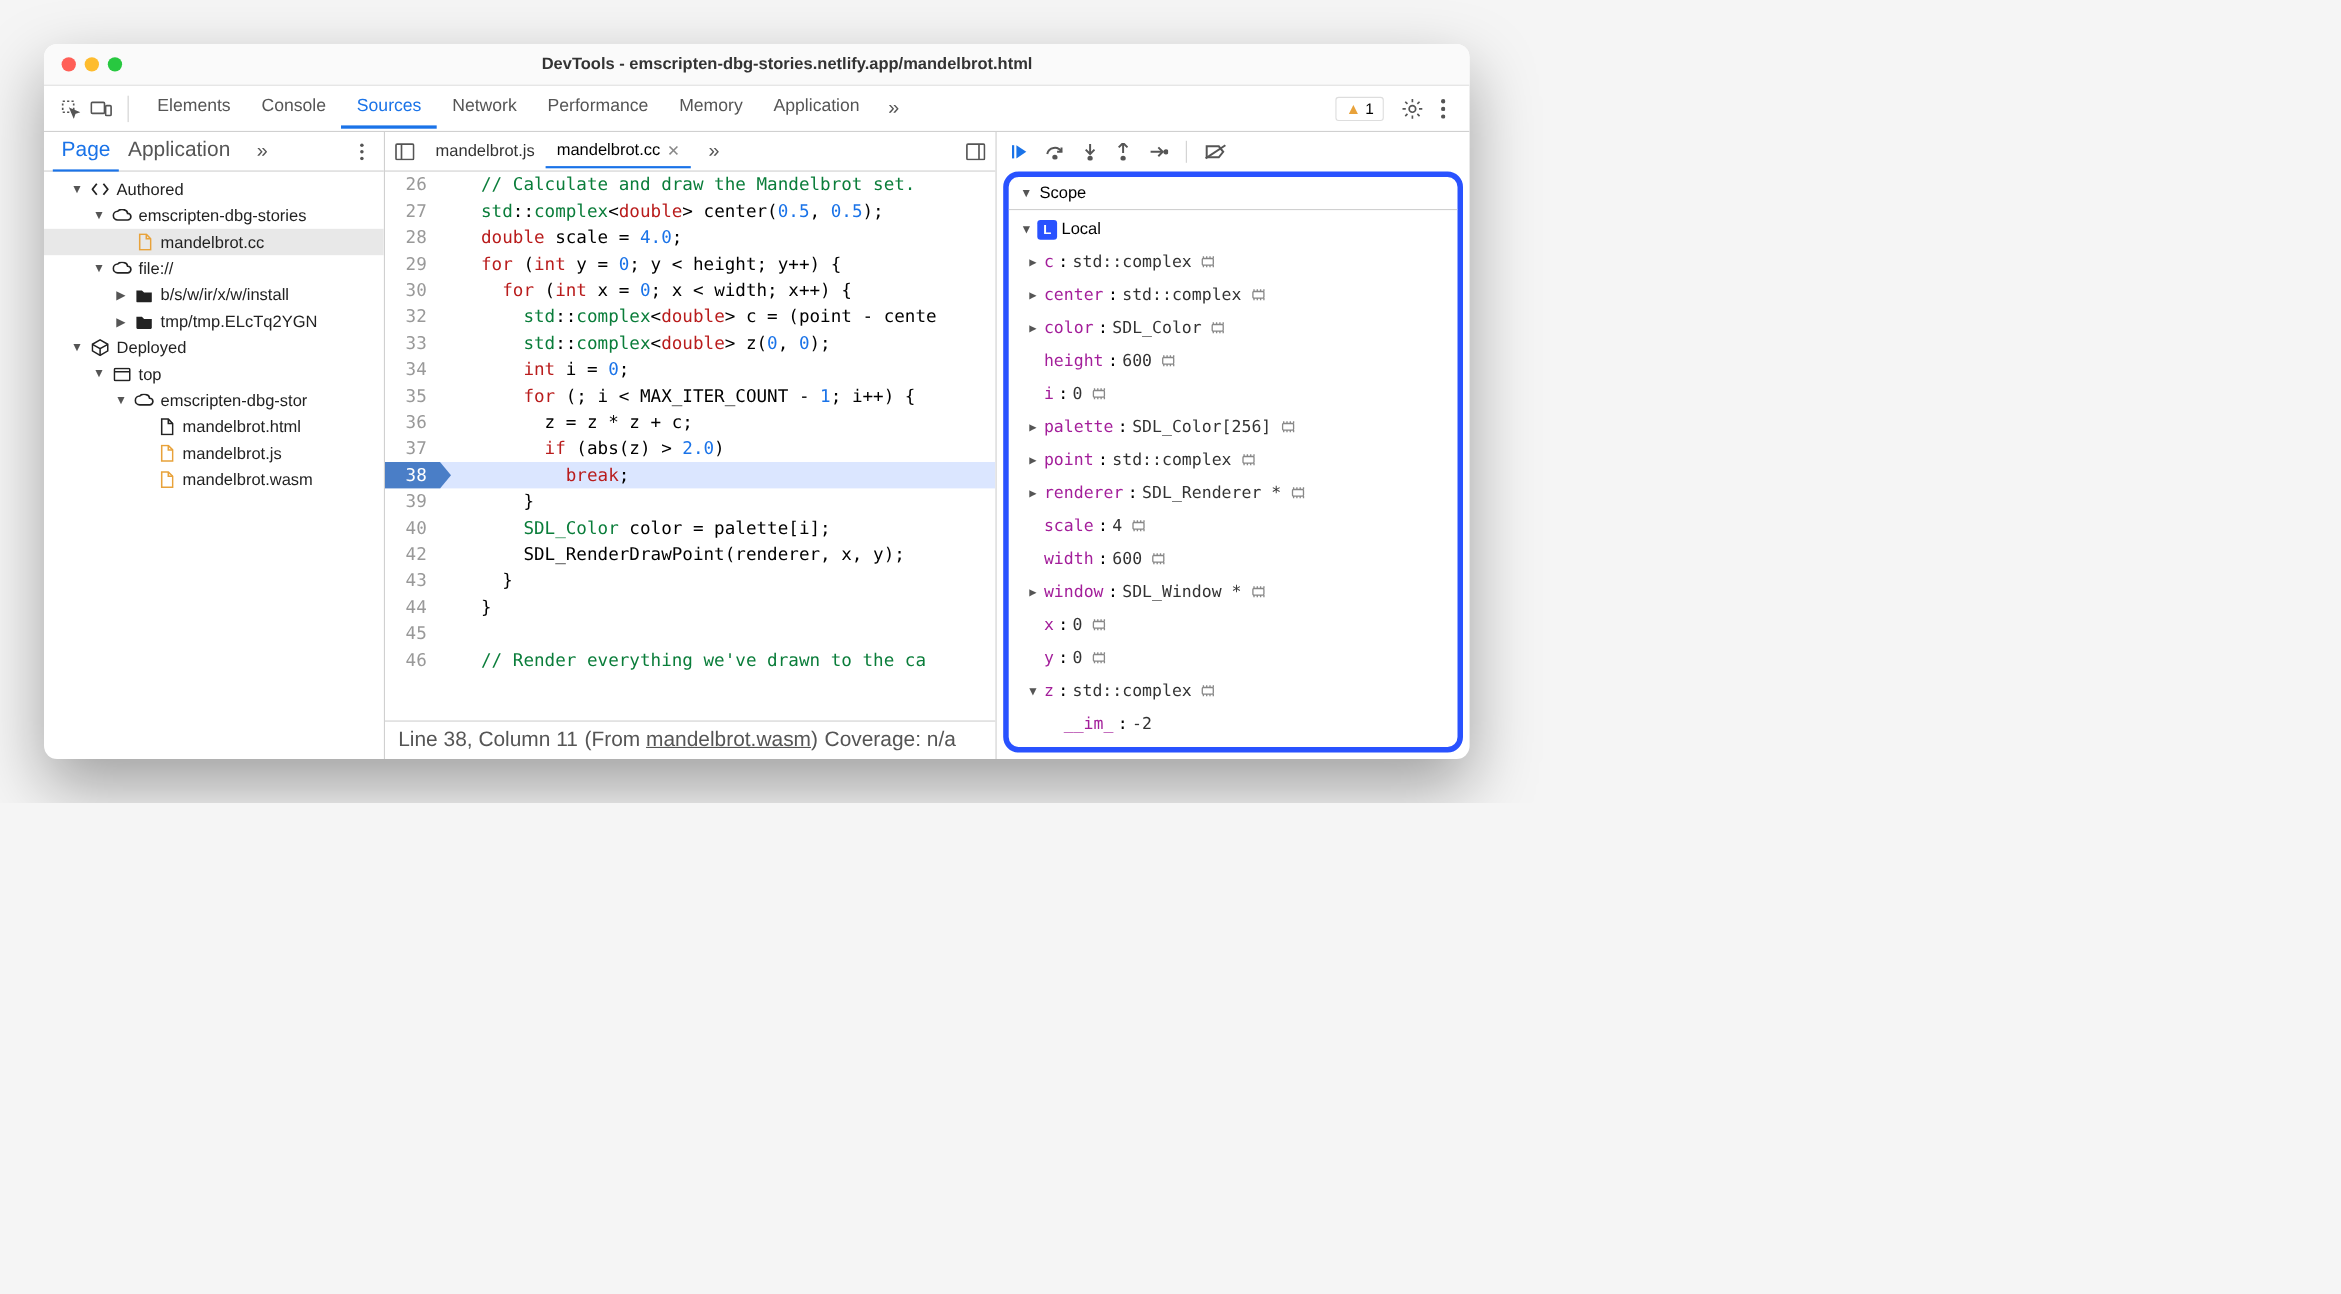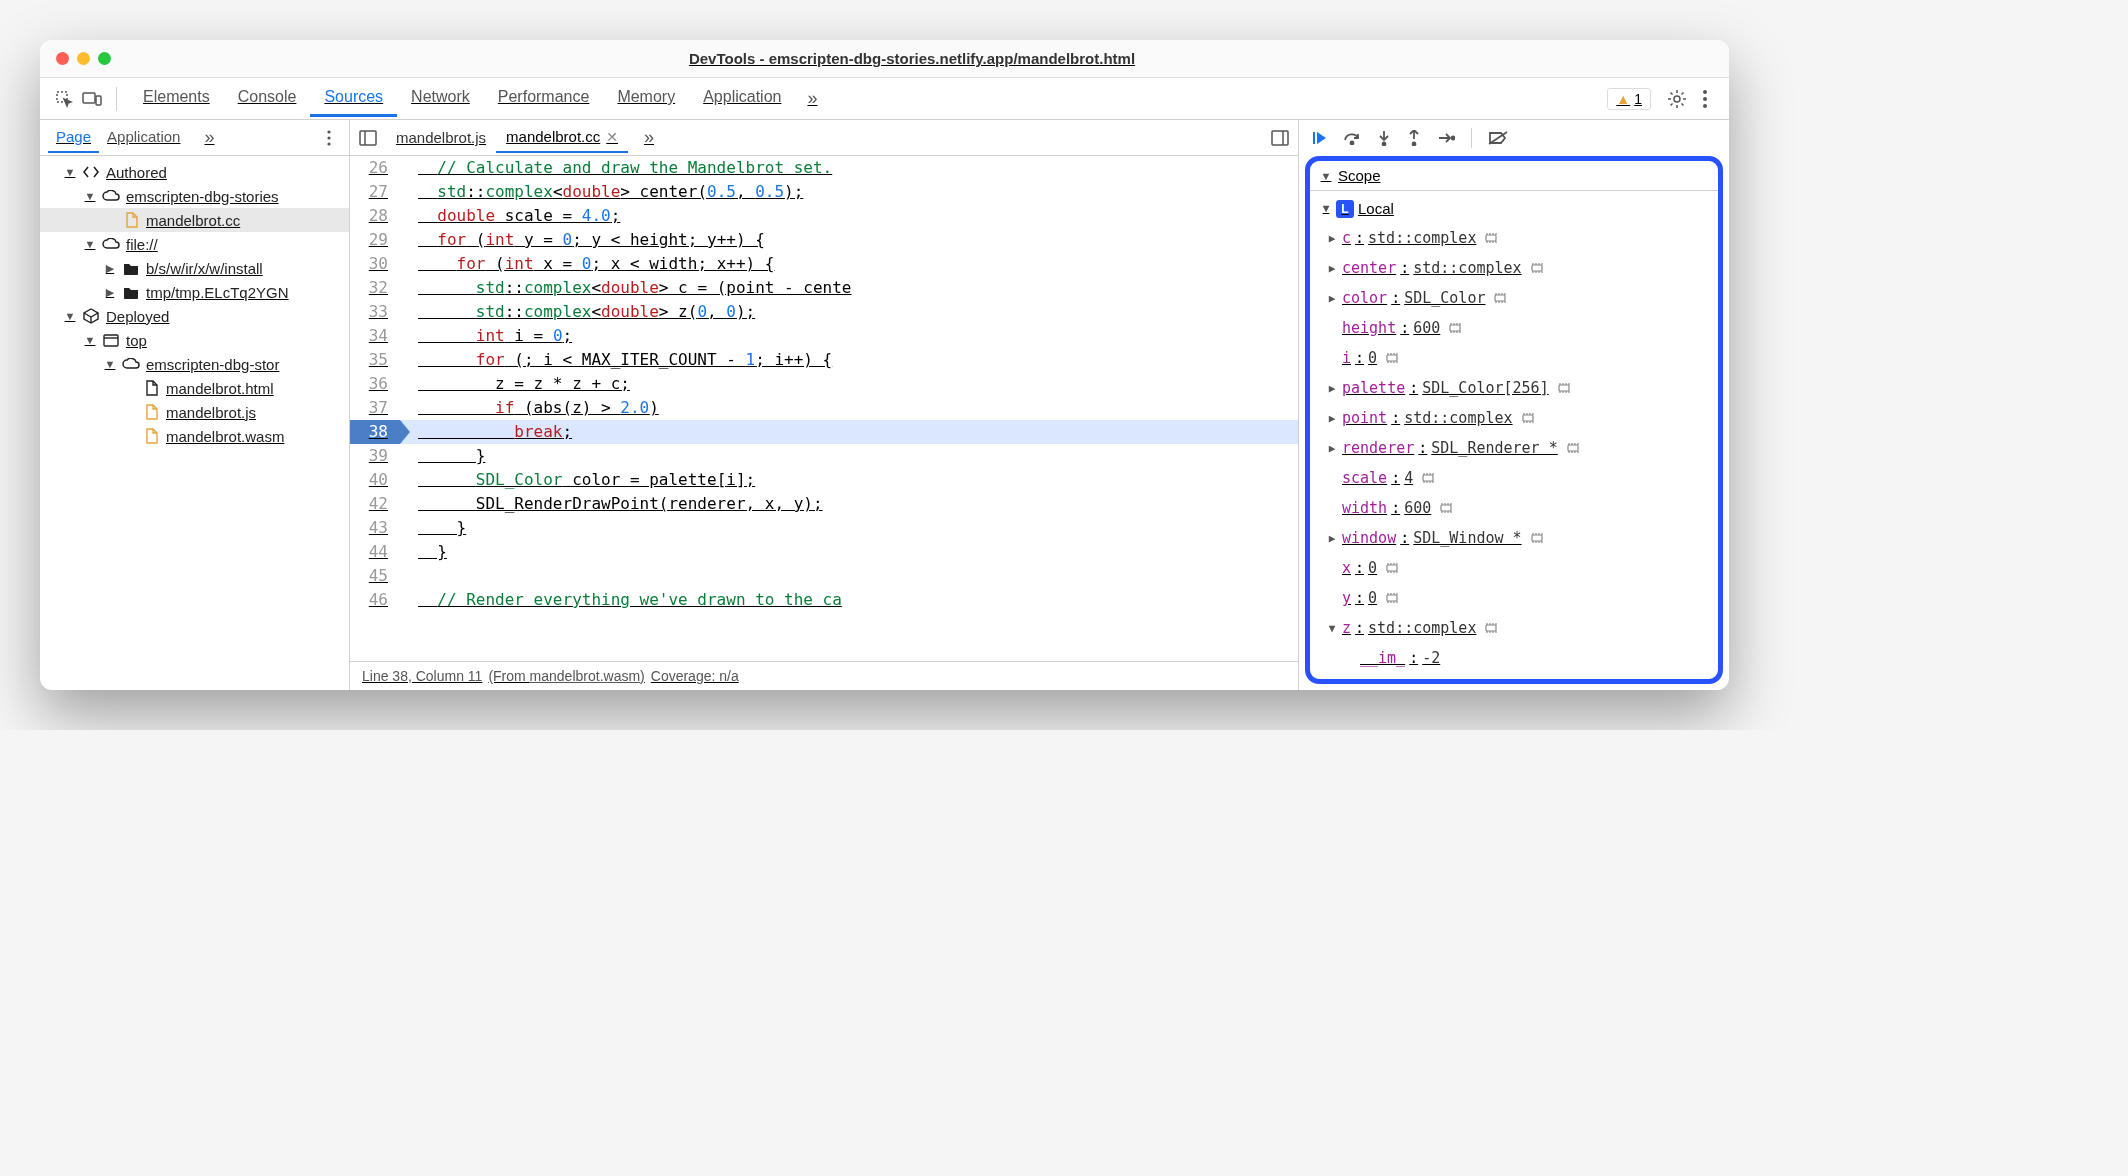--- a/index.html
+++ b/index.html
@@ -1,37 +1,37 @@
 <!DOCTYPE html>
 <html><head>
 <meta charset="utf-8">
 <style>
 * { margin: 0; padding: 0; box-sizing: border-box; }
 body { font-family: -apple-system, "Helvetica Neue", Arial, sans-serif; background: #f5f5f5; padding: 40px; }
-.window { width: 1689px; background: #fff; border-radius: 12px; box-shadow: 0 25px 60px rgba(0,0,0,0.35); overflow: hidden; text-decoration: underline; }
+.window { width: 1296px; background: #fff; border-radius: 12px; box-shadow: 0 25px 60px rgba(0,0,0,0.35); overflow: hidden; }
 .titlebar { display: flex; align-items: center; padding: 10px 16px; background: #fafafa; border-bottom: 1px solid #e0e0e0; }
 .traffic { display: flex; gap: 8px; }
 .dot { width: 13px; height: 13px; border-radius: 50%; }
 .dot.red { background: #ff5f57; } .dot.yellow { background: #febc2e; } .dot.green { background: #28c840; }
 .title { flex: 1; text-align: center; font-weight: 600; font-size: 15px; color: #333; }
 
 .toolbar { display: flex; align-items: center; border-bottom: 1px solid #d0d0d0; padding: 0 12px; height: 42px; gap: 4px; }
 .tool-icon { width: 24px; height: 24px; display: flex; align-items: center; justify-content: center; color: #555; }
 .tool-sep { width: 1px; height: 24px; background: #d0d0d0; margin: 0 8px; }
 .panel-tab { padding: 8px 14px; font-size: 16px; color: #555; cursor: pointer; border-bottom: 3px solid transparent; }
 .panel-tab.active { color: #1a73e8; border-bottom-color: #1a73e8; font-weight: 500; }
 .more-chevron { font-size: 18px; color: #555; padding: 0 8px; cursor: pointer; }
 .spacer { flex: 1; }
 .badge { display: flex; align-items: center; gap: 4px; background: #fff; border: 1px solid #ddd; border-radius: 3px; padding: 2px 8px; font-size: 14px; }
 .warn-tri { color: #e8a23a; font-size: 14px; }
 
 .main { display: flex; height: 570px; }
 .sidebar { width: 310px; border-right: 1px solid #d0d0d0; display: flex; flex-direction: column; overflow: hidden; }
 .side-tabs { display: flex; align-items: center; border-bottom: 1px solid #d0d0d0; padding: 0 8px; height: 36px; gap: 8px; }
-.side-tab { padding: 6px 8px; font-size: 15px; color: #555; cursor: pointer; }
+.side-tab { padding: 6px 8px; font-size: 19px; color: #555; cursor: pointer; }
 .side-tab.active { color: #1a73e8; border-bottom: 2px solid #1a73e8; }
 .tree { padding: 4px 0; font-size: 15px; color: #222; overflow: hidden; }
 .tree-row { display: flex; align-items: center; gap: 6px; padding: 3px 8px; white-space: nowrap; cursor: pointer; }
 .tree-row.sel { background: #e8e8e8; }
 .tri { width: 12px; font-size: 11px; color: #555; display: inline-block; text-align: center; }
 .ico { width: 18px; height: 18px; display: inline-flex; align-items: center; justify-content: center; }
 .indent { display: inline-block; }
 
 .editor-area { flex: 1; display: flex; flex-direction: column; border-right: 1px solid #d0d0d0; overflow: hidden; }
 .file-tabs { display: flex; align-items: center; border-bottom: 1px solid #d0d0d0; height: 36px; padding: 0 8px; gap: 8px; }
@@ -42,21 +42,21 @@
 
 .code { font-family: "Menlo", "Consolas", monospace; font-size: 16px; line-height: 24px; flex: 1; overflow: hidden; }
 .code-line { display: flex; }
 .gutter { width: 50px; text-align: right; padding-right: 12px; color: #999; user-select: none; }
 .gutter.bp { background: #4a7ec7; color: #ffffff; position: relative; }
 .gutter.bp::after { content: ""; position: absolute; right: -10px; top: 0; border-top: 12px solid transparent; border-bottom: 12px solid transparent; border-left: 10px solid #4a7ec7; }
 .src { padding-left: 18px; white-space: pre; overflow: hidden; flex: 1; }
 .src.hl { background: #dbe6ff; }
 .c-comment { color: #0a7d3a; } .c-kw { color: #b91c1c; } .c-num { color: #1a73e8; } .c-id { color: #0a7d3a; } .c-ns { color: #0a7d3a; }
 
-.statusbar { border-top: 1px solid #d0d0d0; padding: 6px 12px; font-size: 14px; color: #555; display: flex; gap: 6px; }
+.statusbar { border-top: 1px solid #d0d0d0; padding: 6px 12px; font-size: 19px; color: #555; display: flex; gap: 6px; }
 .statusbar .link { text-decoration: underline; }
 
 .right { width: 430px; display: flex; flex-direction: column; position: relative; }
 .dbg-tools { display: flex; align-items: center; gap: 16px; padding: 6px 12px; height: 36px; }
 .dbg-tools .ico-btn { color: #1a73e8; font-size: 18px; cursor: pointer; }
 .dbg-tools .ico-btn.gray { color: #555; }
 
 .scope-box { border: 5px solid #2952ff; border-radius: 14px; margin: 0 6px 6px 6px; flex: 1; overflow: hidden; display:flex; flex-direction:column; }
 .scope-header { padding: 6px 10px; border-bottom: 1px solid #d0d0d0; font-size: 15px; display: flex; align-items: center; gap: 6px; }
 .scope-body { font-family: "Menlo", "Consolas", monospace; font-size: 15px; line-height: 28px; padding: 4px 0; overflow: hidden; }

